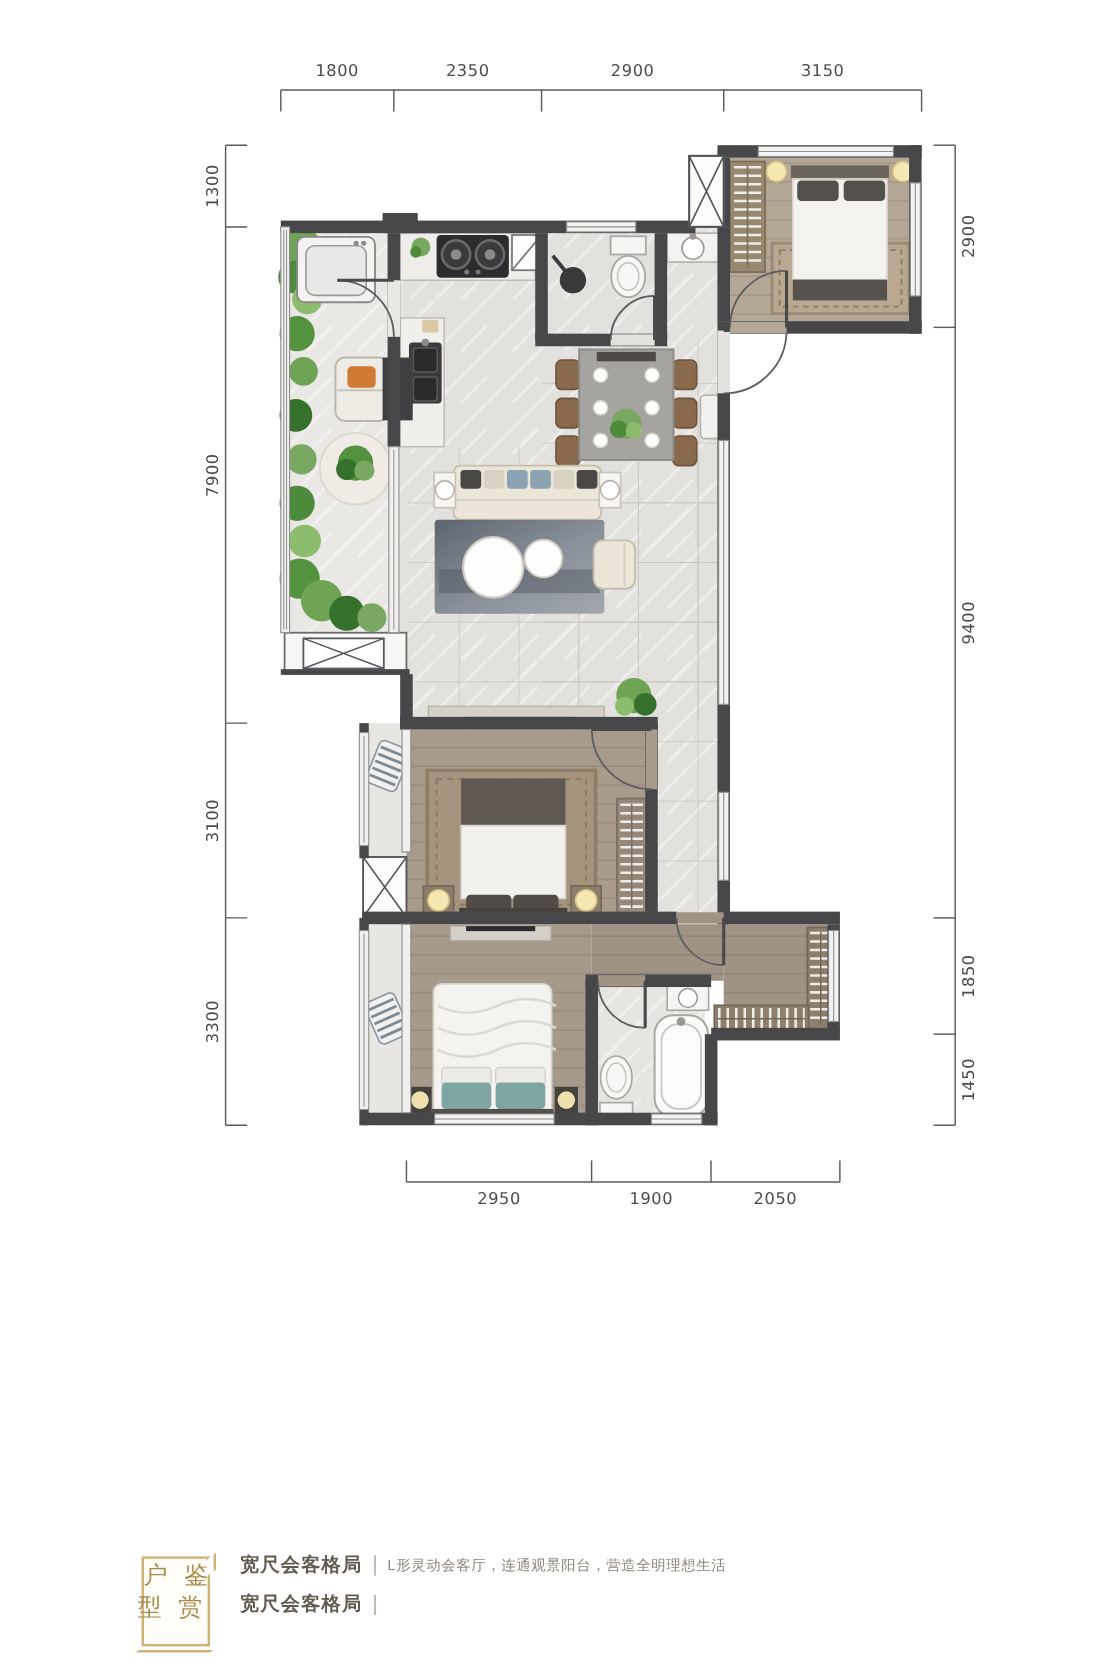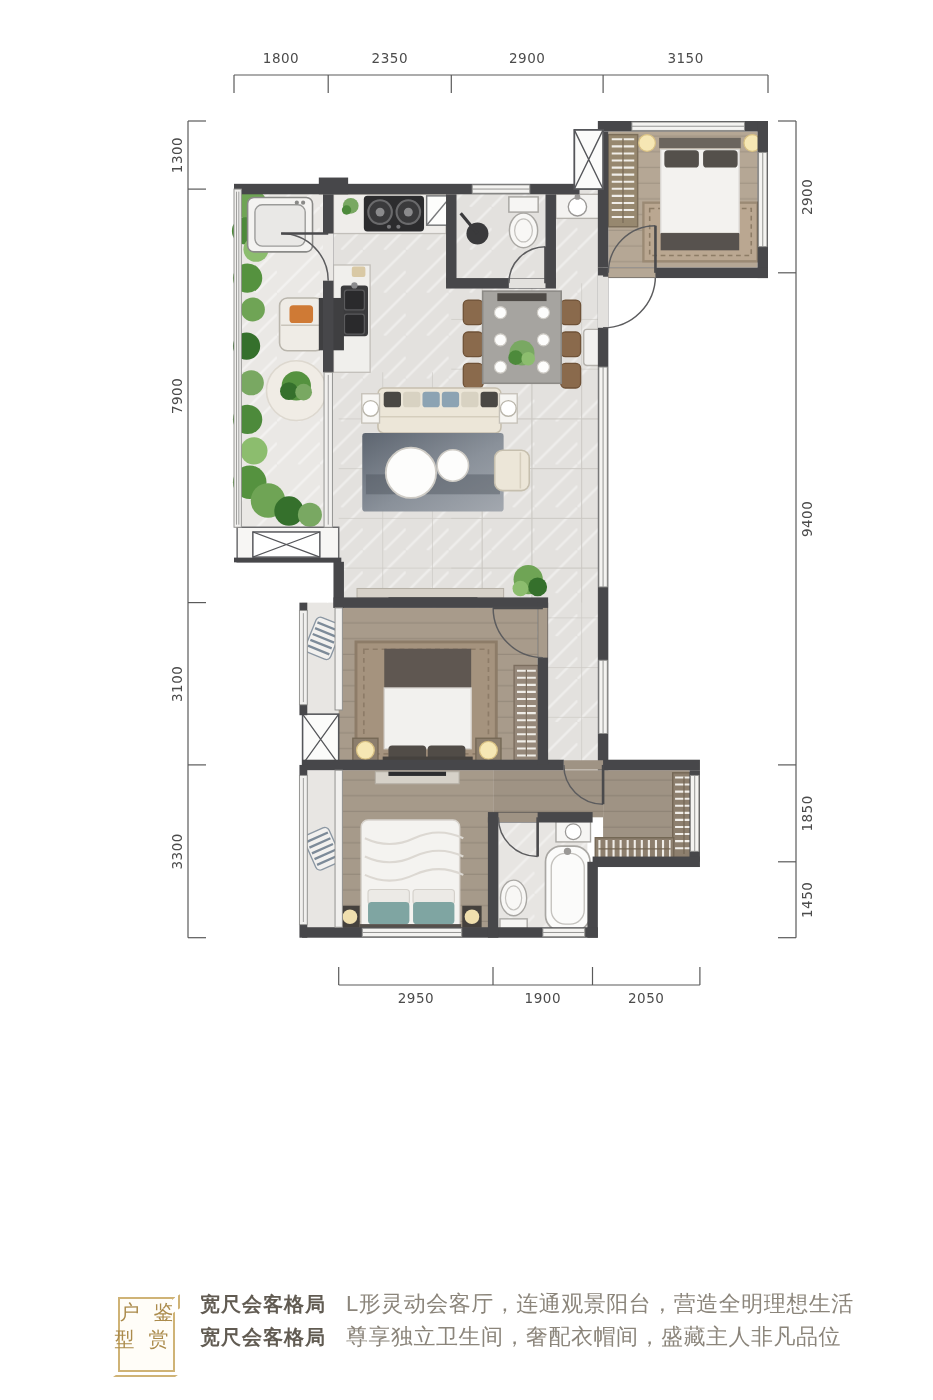--- a/index.html
+++ b/index.html
@@ -13,23 +13,23 @@
   .badge-box{position:absolute;left:118px;top:1297px;width:53px;height:71px;border:2px solid #cfb376;
       color:#ab8b4c;display:flex;justify-content:center;align-items:flex-start;
       gap:4px;font-size:20px;letter-spacing:5px;text-indent:5px;background:#fffdf8;}
   .badge-box::before{content:"";position:absolute;right:-7px;top:-2px;width:6px;height:14px;
       background:linear-gradient(135deg,#cfb376 1px,transparent 1px) ,linear-gradient(#fff,#fff);
       border-right:2px solid #cfb376;transform:skewY(-35deg);transform-origin:top;}
   .badge-box::after{content:"";position:absolute;left:-2px;bottom:-7px;height:5px;right:-7px;
       border-bottom:2px solid #cfb376;transform:skewX(-55deg);transform-origin:left;}
   .features{position:absolute;left:200px;top:1291px;width:560px;}
   .feature-row{display:flex;align-items:center;height:26px;margin-bottom:7px;white-space:nowrap;}
-  .f-label{font-size:20px;font-weight:700;color:#615b52;letter-spacing:1px;}
+  .f-label{font-size:16px;font-weight:700;color:#615b52;letter-spacing:1px;}
   .f-div{width:1px;height:17px;background:#9a9184;margin:0 10px;}
-  .f-desc{font-size:22px;color:#8b857b;letter-spacing:.5px;}
+  .f-desc{font-size:12px;color:#8b857b;letter-spacing:.5px;}
 </style>
 </head>
 <body>
 
 <div id="page">
 
 <svg width="933" height="1035" viewBox="0 0 933 1035">
   <defs>
     <pattern id="planks" width="10200" height="300" patternUnits="userSpaceOnUse">
       <line x1="0" y1="295" x2="10200" y2="295" stroke="#000000" stroke-opacity="0.10" stroke-width="38"></line>
@@ -511,17 +511,16 @@
 </div>
 <div class="features">
   <div class="feature-row">
     <span class="f-label">宽尺会客格局</span>
     <span class="f-div"></span>
     <span class="f-desc">L形灵动会客厅，连通观景阳台，营造全明理想生活</span>
   </div>
   <div class="feature-row">
     <span class="f-label">宽尺会客格局</span>
     <span class="f-div"></span>
-    <span class="f-desc">尊享独立卫生间，奢配衣帽间，盛藏主人非凡品位</span>
   </div>
 </div>
 
 </div>
 
 </body></html>

